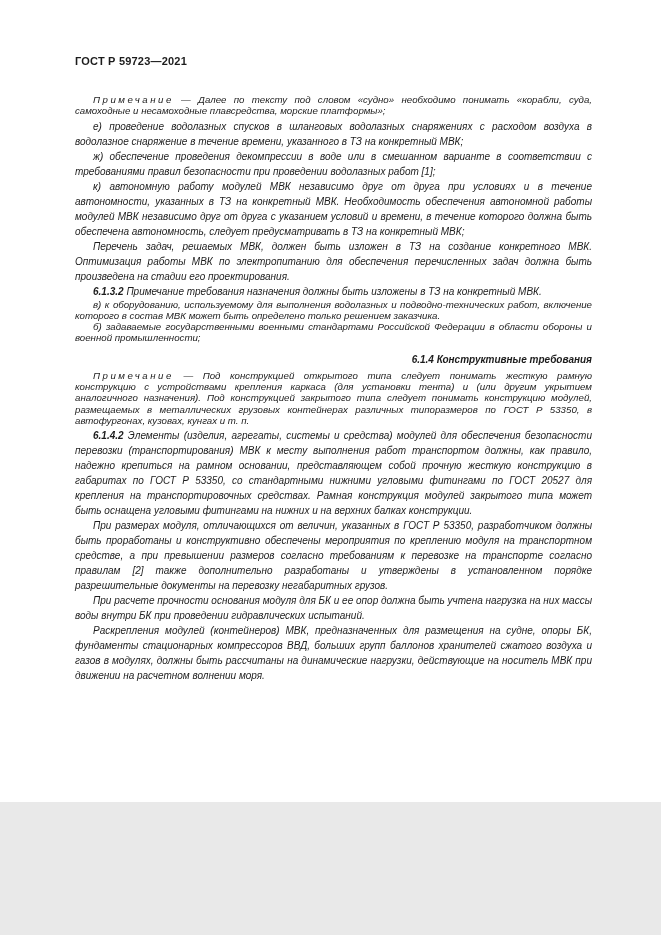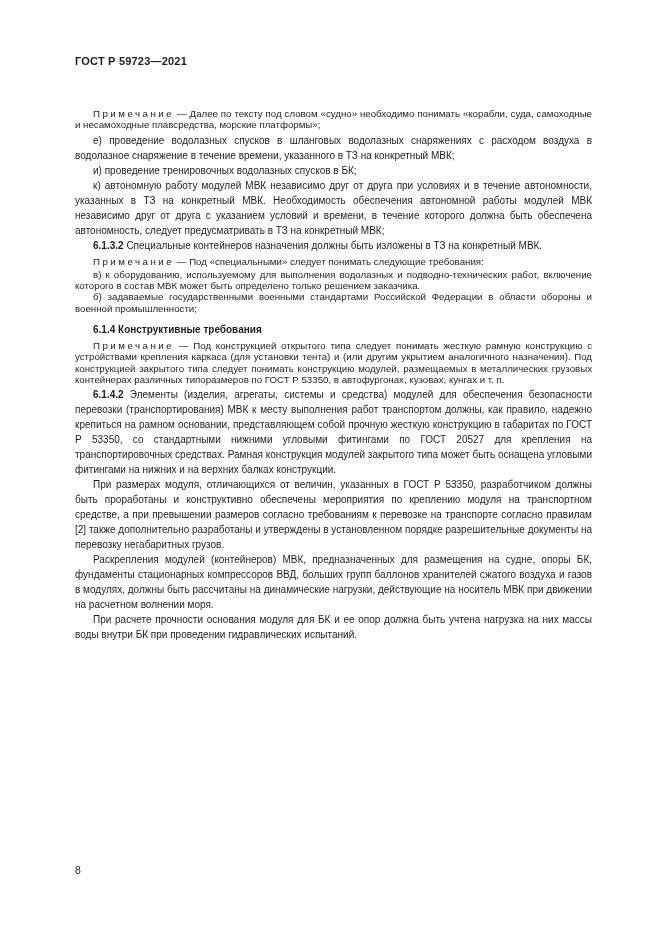--- a/index.html
+++ b/index.html
@@ -1,89 +1,90 @@
 <!DOCTYPE html>
 <html lang="ru"><head>
 <meta charset="utf-8">
 <style>
   html, body { margin: 0; padding: 0; background: #e9e9e9; }
   .page {
     position: relative;
     width: 661px;
-    height: 935px;
+    height: 802px;
     margin: 0 auto;
     background: #ffffff;
     font-family: "Liberation Sans", sans-serif;
     color: #1c1c1c;
     overflow: hidden;
   }
   .doc-header {
     position: absolute;
     top: 55px;
     left: 75px;
     font-size: 11px;
     font-weight: bold;
     letter-spacing: 0.2px;
   }
   .doc-body {
     position: absolute;
-    top: 105px;
+    top: 91px;
     left: 75px;
     width: 517px;
     text-align: justify;
     hyphens: auto;
+    font-style: italic;
   }
   .doc-body p {
     margin: 0;
     font-size: 10px;
     line-height: 15px;
     text-indent: 18px;
   }
   .doc-body p.note,
   .doc-body p.note-item {
     font-size: 9.7px;
     line-height: 11.3px;
   }
   .doc-body p.note { margin-top: 3px; margin-bottom: 2px; }
   .doc-body p.note + p.note-item { margin-top: 1px; }
   .doc-body p.note + p:not(.note-item):not(.note) { margin-top: 2px; }
   .doc-body p.note-item + p.heading,
   .doc-body p + p.heading { margin-top: 8px; margin-bottom: 3px; }
   .doc-body p.heading {
     font-weight: bold;
-    text-align: left;
+    text-align: right;
   }
   .note-label { letter-spacing: 2.5px; }
   .clause-num { font-weight: bold; }
   .doc-footer {
     position: absolute;
     left: 75px;
     top: 864px;
     font-size: 10.5px;
   }
 </style>
 </head>
 <body>
 
 <div class="page">
   <div class="doc-header">
     <span>ГОСТ Р 59723—2021</span>
   </div>
   <div class="doc-body">
       <p class="note"><span class="note-label">Примечание</span> <span>— Далее по тексту под словом «судно» необходимо понимать «корабли, суда, самоходные и несамоходные плавсредства, морские платформы»;</span></p>
       <p class="para"><span>е) проведение водолазных спусков в шланговых водолазных снаряжениях с расходом воздуха в водолазное снаряжение в течение времени, указанного в ТЗ на конкретный МВК;</span></p>
-      <p class="para"><span>и) проведение тренировочных водолазных спусков в БК;</span></p>
+      <p class="para"><span>ж) обеспечение проведения декомпрессии в воде или в смешанном варианте в соответствии с требованиями правил безопасности при проведении водолазных работ [1];</span></p>
       <p class="para"><span>к) автономную работу модулей МВК независимо друг от друга при условиях и в течение автономности, указанных в ТЗ на конкретный МВК. Необходимость обеспечения автономной работы модулей МВК независимо друг от друга с указанием условий и времени, в течение которого должна быть обеспечена автономность, следует предусматривать в ТЗ на конкретный МВК;</span></p>
-      <p class="clause"><span class="clause-num">6.1.3.2</span> <span>Специальные контейнеров назначения должны быть изложены в ТЗ на конкретный МВК.</span></p>
-      <p class="note"><span class="note-label">Примечание</span> <span>— Под «специальными» следует понимать следующие требования:</span></p>
+      <p class="para"><span>Перечень задач, решаемых МВК, должен быть изложен в ТЗ на создание конкретного МВК. Оптимизация работы МВК по электропитанию для обеспечения перечисленных задач должна быть произведена на стадии его проектирования.</span></p>
+      <p class="clause"><span class="clause-num">6.1.3.2</span> <span>Примечание требования назначения должны быть изложены в ТЗ на конкретный МВК.</span></p>
       <p class="note-item"><span>в) к оборудованию, используемому для выполнения водолазных и подводно-технических работ, включение которого в состав МВК может быть определено только решением заказчика.</span></p>
       <p class="note-item"><span>б) задаваемые государственными военными стандартами Российской Федерации в области обороны и военной промышленности;</span></p>
       <p class="heading"><span class="">6.1.4</span> <span>Конструктивные требования</span></p>
       <p class="note"><span class="note-label">Примечание</span> <span>— Под конструкцией открытого типа следует понимать жесткую рамную конструкцию с устройствами крепления каркаса (для установки тента) и (или другим укрытием аналогичного назначения). Под конструкцией закрытого типа следует понимать конструкцию модулей, размещаемых в металлических грузовых контейнерах различных типоразмеров по ГОСТ Р 53350, в автофургонах, кузовах, кунгах и т. п.</span></p>
       <p class="clause"><span class="clause-num">6.1.4.2</span> <span>Элементы (изделия, агрегаты, системы и средства) модулей для обеспечения безопасности перевозки (транспортирования) МВК к месту выполнения работ транспортом должны, как правило, надежно крепиться на рамном основании, представляющем собой прочную жесткую конструкцию в габаритах по ГОСТ Р 53350, со стандартными нижними угловыми фитингами по ГОСТ 20527 для крепления на транспортировочных средствах. Рамная конструкция модулей закрытого типа может быть оснащена угловыми фитингами на нижних и на верхних балках конструкции.</span></p>
       <p class="para"><span>При размерах модуля, отличающихся от величин, указанных в ГОСТ Р 53350, разработчиком должны быть проработаны и конструктивно обеспечены мероприятия по креплению модуля на транспортном средстве, а при превышении размеров согласно требованиям к перевозке на транспорте согласно правилам [2] также дополнительно разработаны и утверждены в установленном порядке разрешительные документы на перевозку негабаритных грузов.</span></p>
+      <p class="para"><span>При расчете прочности основания модуля для БК и ее опор должна быть учтена нагрузка на них массы воды внутри БК при проведении гидравлических испытаний.</span></p>
       <p class="para"><span>Раскрепления модулей (контейнеров) МВК, предназначенных для размещения на судне, опоры БК, фундаменты стационарных компрессоров ВВД, больших групп баллонов хранителей сжатого воздуха и газов в модулях, должны быть рассчитаны на динамические нагрузки, действующие на носитель МВК при движении на расчетном волнении моря.</span></p>
-      <p class="para"><span>При расчете прочности основания модуля для БК и ее опор должна быть учтена нагрузка на них массы воды внутри БК при проведении гидравлических испытаний.</span></p>
     </div>
   <div class="doc-footer">
     <span>8</span>
   </div>
 </div>
 
 </body></html>

